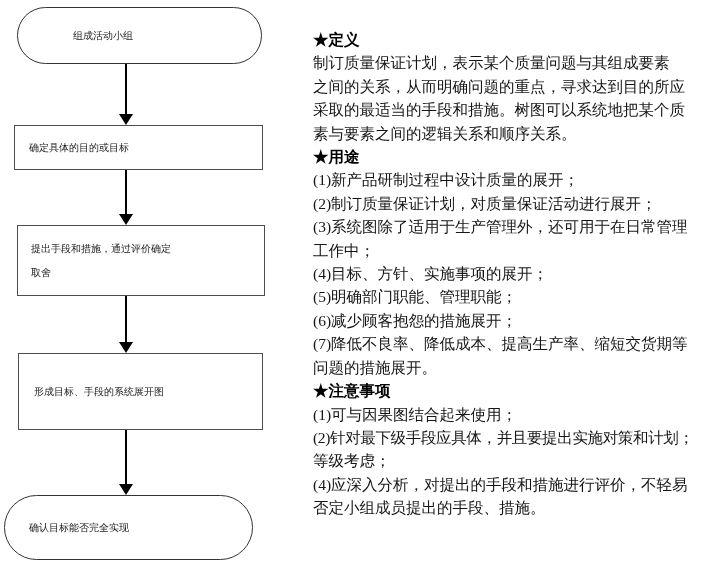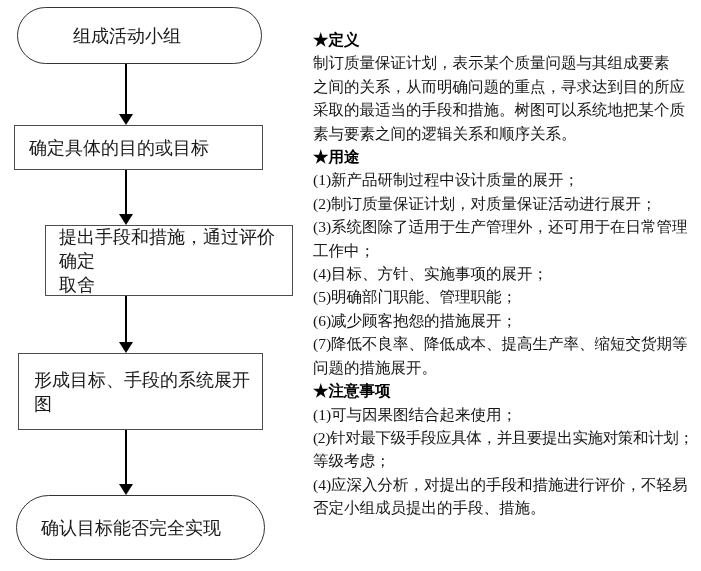--- a/index.html
+++ b/index.html
@@ -7,32 +7,32 @@
     width:701px;height:571px;overflow:hidden;
     font-family:"Liberation Serif","DejaVu Serif",serif;
     color:#111111;
   }
   .canvas{position:relative;width:701px;height:571px;background:#ffffff;}
 
   
   .node{
     position:absolute;box-sizing:border-box;
     display:flex;align-items:center;
-    font-size:18px;line-height:24px;color:#1a1a1a;
+    font-size:10px;line-height:24px;color:#1a1a1a;
     background:#ffffff;
   }
   .terminator{border:1.4px solid #333333;}
   .rect{border:1.5px solid #4d4d4d;}
   .n1{left:17px;top:7px;width:245px;height:57px;border-radius:28.5px;padding-left:55px;}
   .n2{left:14px;top:125px;width:249px;height:45px;padding-left:14px;}
   .n3{left:17px;top:225px;width:248px;height:71px;padding-left:13px;padding-right:8px;
-      flex-direction:column;align-items:flex-start;justify-content:center;margin-left:28px;}
+      flex-direction:column;align-items:flex-start;justify-content:center;}
   .n3 span{display:block;}
   .n4{left:18px;top:353px;width:245px;height:77px;padding-left:15px;}
-  .n5{left:16px;top:495px;width:249px;height:65px;border-radius:32.5px;padding-left:24px;}
+  .n5{left:4px;top:495px;width:249px;height:65px;border-radius:32.5px;padding-left:24px;}
 
   .arrow{position:absolute;left:119px;width:14px;}
   .arrow .shaft{position:absolute;left:6px;top:0;width:2px;background:#000000;}
   .arrow .head{position:absolute;left:0;bottom:0;width:0;height:0;
     border-left:7px solid transparent;border-right:7px solid transparent;
     border-top:11px solid #000000;}
   .a1{top:64px;height:61px;}  .a1 .shaft{height:50px;}
   .a2{top:170px;height:55px;} .a2 .shaft{height:44px;}
   .a3{top:296px;height:57px;} .a3 .shaft{height:46px;}
   .a4{top:430px;height:65px;} .a4 .shaft{height:54px;}

